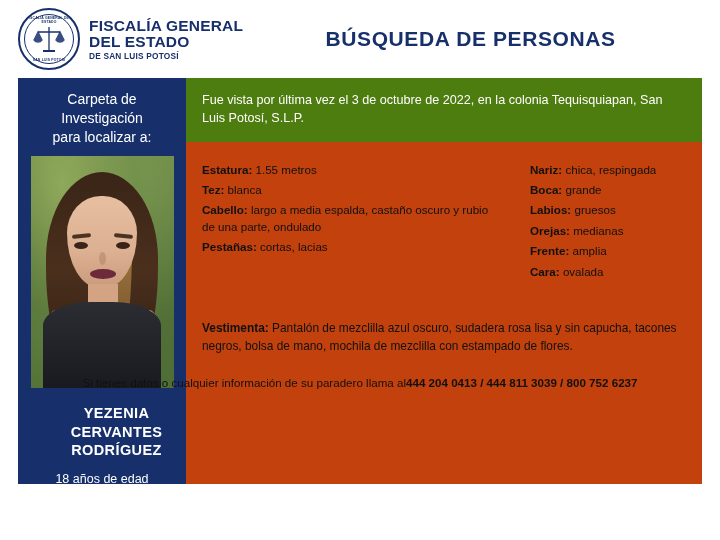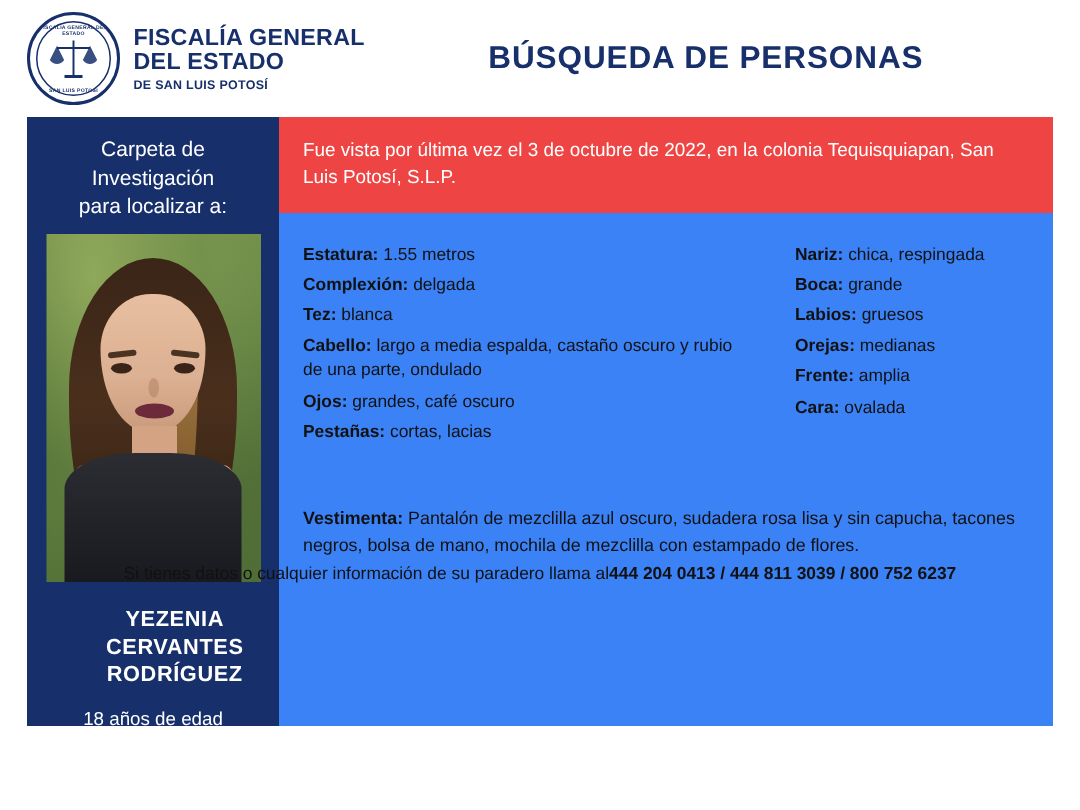--- a/index.html
+++ b/index.html
@@ -247,30 +247,30 @@
   }
 
   
   .right-col {
     flex: 1;
     display: flex;
     flex-direction: column;
     min-width: 0;
   }
   .seen-band {
-    background: #ef4444;
+    background: #4d7c0f;
     color: #ffffff;
     padding: 13px 16px 14px 16px;
     font-size: 12.6px;
     line-height: 1.45;
     box-sizing: border-box;
   }
   .details {
     flex: 1;
-    background: #3b82f6;
+    background: #c2410c;
     padding: 20px 14px 0 16px;
     box-sizing: border-box;
     position: relative;
   }
   .cols {
     display: flex;
     gap: 10px;
   }
   .col-left { width: 300px; flex: 0 0 auto; }
   .col-right { flex: 1; text-align: left; padding-left: 18px;}
@@ -358,24 +358,22 @@
       <div class="person-name">YEZENIA CERVANTES RODRÍGUEZ</div>
       <div class="person-age">18 años de edad</div>
     </div>
 
     <div class="right-col">
       <div class="seen-band">Fue vista por última vez el  3 de octubre de 2022, en la colonia Tequisquiapan,  San Luis Potosí, S.L.P.</div>
       <div class="details">
         <div class="cols">
           <div class="col-left">
             <div class="attr"><b>Estatura:</b><span> 1.55 metros</span></div>
-            <div class="attr"><b>Complexión:</b><span>  delgada</span></div>
             <div class="attr"><b>Tez:</b><span> blanca</span></div>
             <div class="attr"><b>Cabello:</b><span> largo a media espalda, castaño oscuro y rubio de una parte, ondulado</span></div>
-            <div class="attr"><b>Ojos:</b><span> grandes, café oscuro</span></div>
             <div class="attr"><b>Pestañas:</b><span> cortas, lacias</span></div>
           </div>
           <div class="col-right">
             <div class="attr"><b>Nariz:</b><span> chica, respingada</span></div>
             <div class="attr"><b>Boca:</b><span> grande</span></div>
             <div class="attr"><b>Labios:</b><span> gruesos</span></div>
             <div class="attr"><b>Orejas:</b><span> medianas</span></div>
             <div class="attr"><b>Frente:</b><span> amplia</span></div>
             <div class="attr"><b>Cara:</b><span> ovalada</span></div>
           </div>

